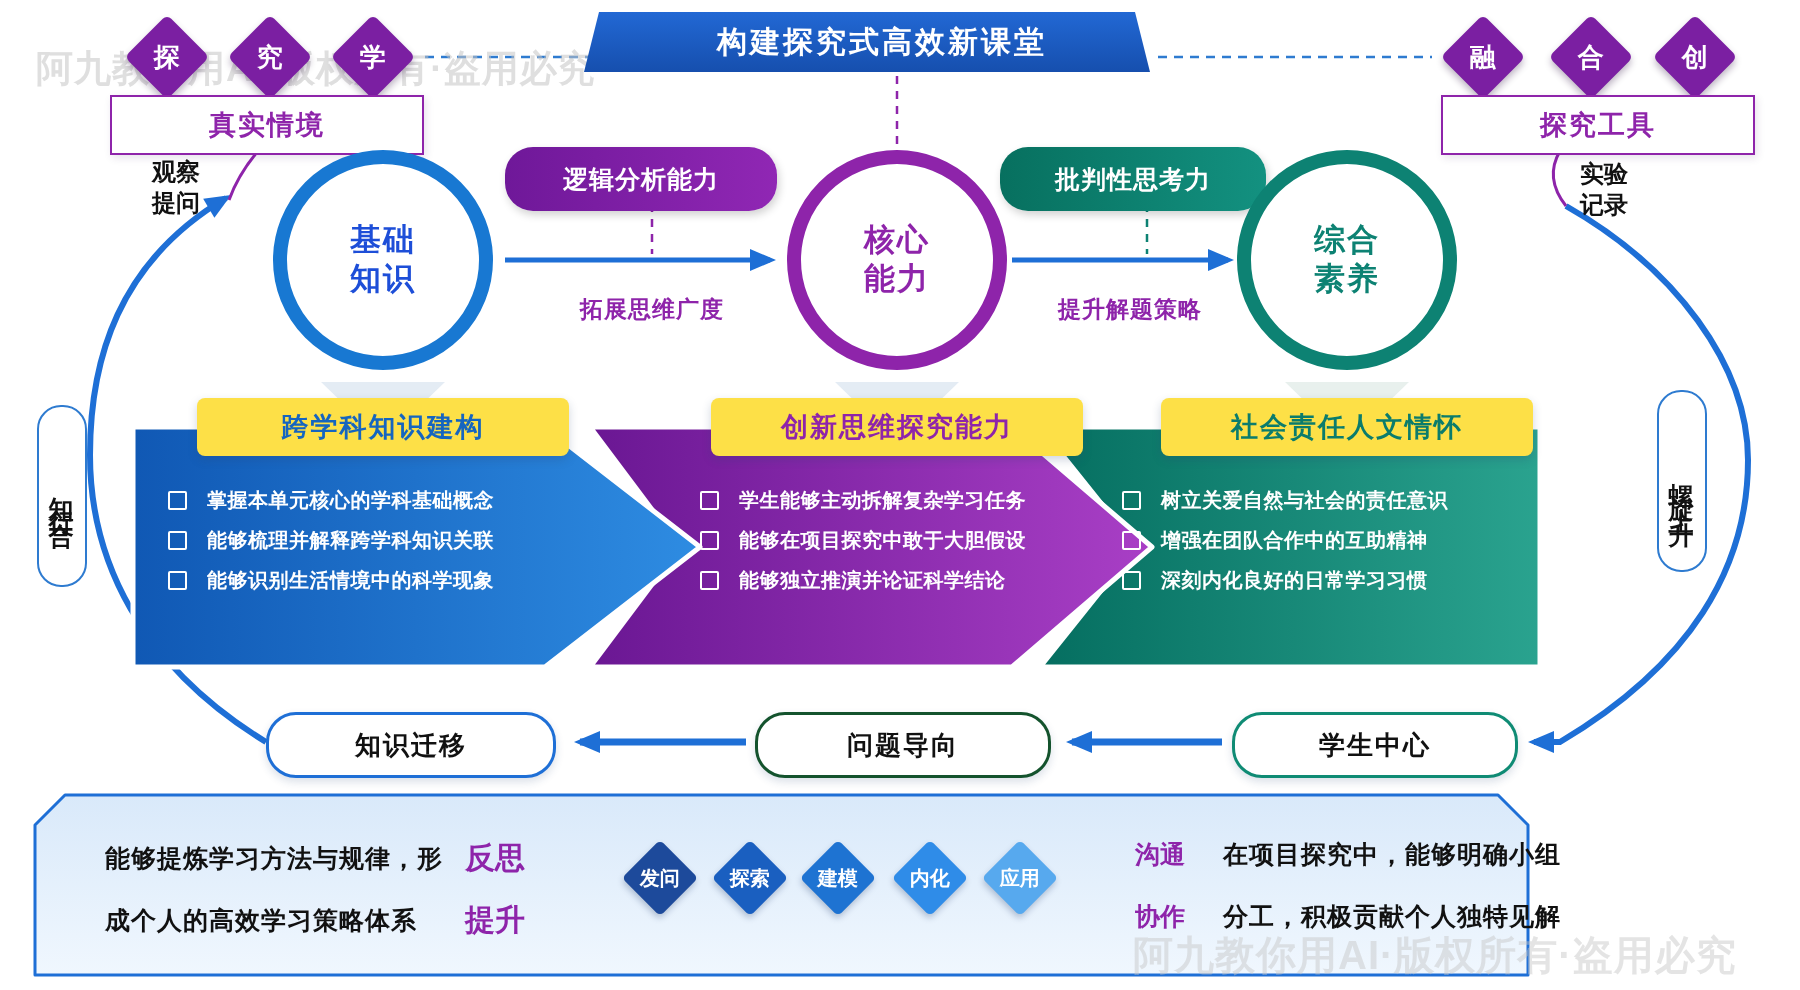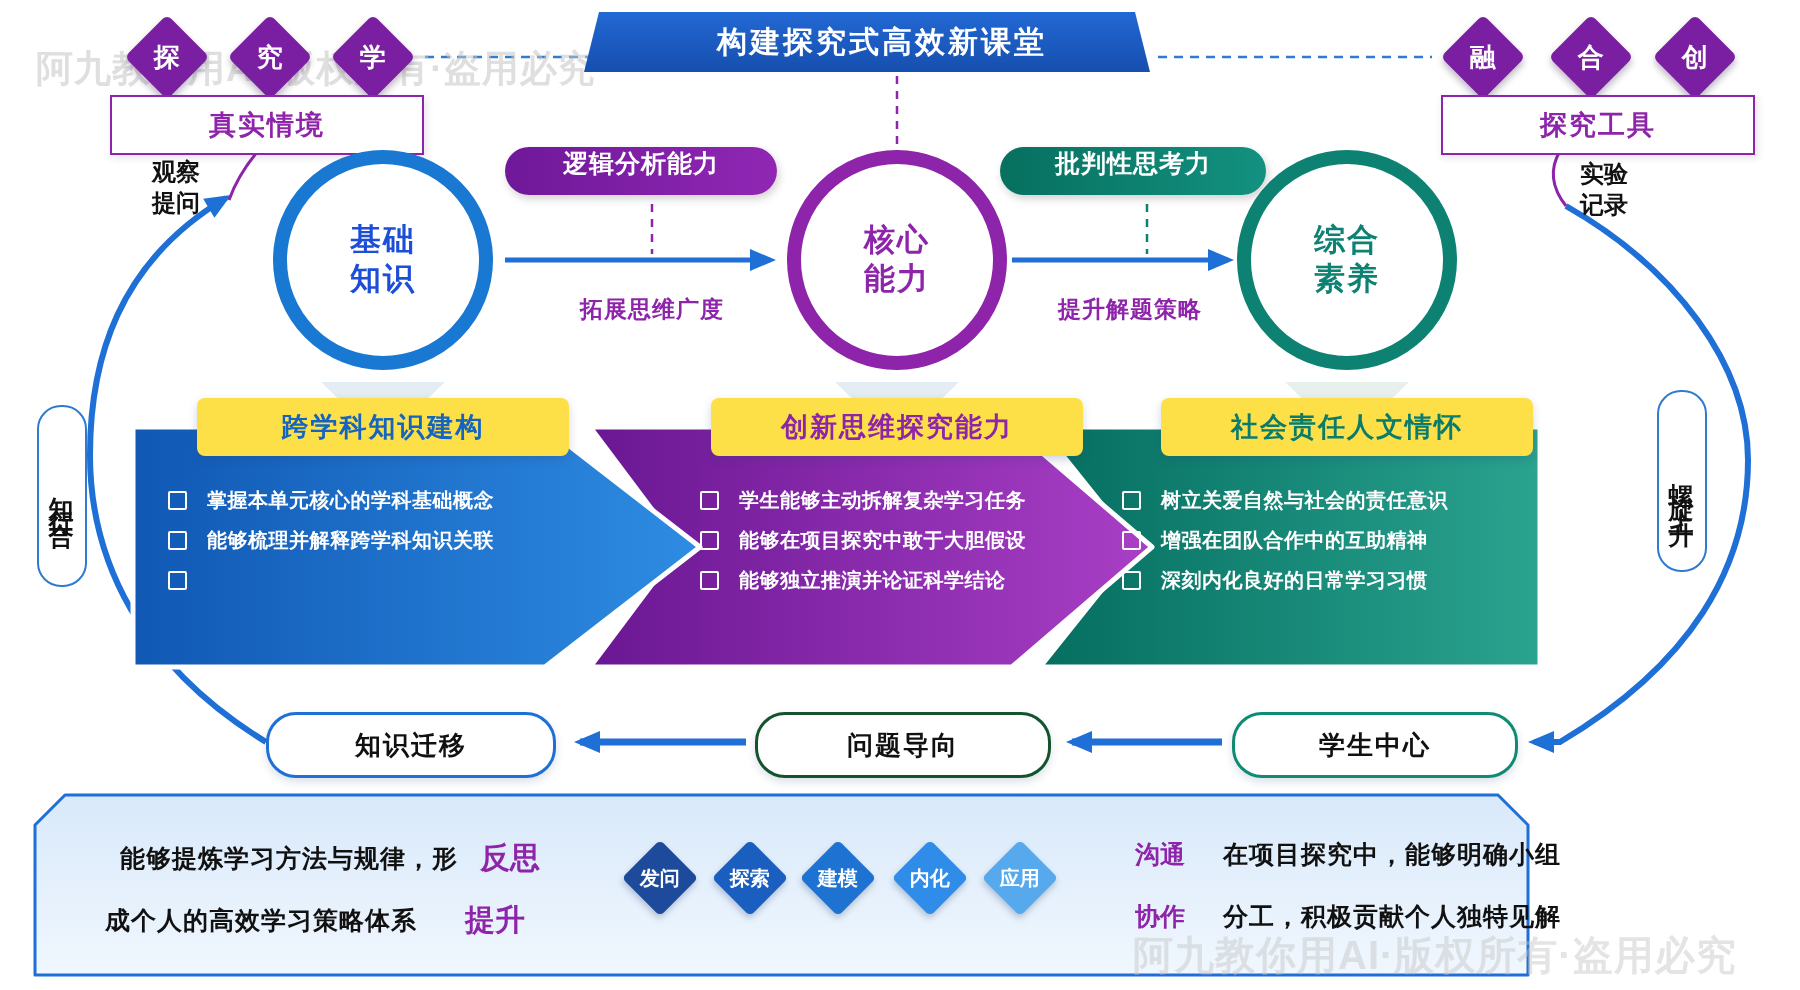--- a/index.html
+++ b/index.html
@@ -29,21 +29,21 @@
 
   .note{color:#111;font-size:24px;font-weight:700;line-height:1.3;white-space:pre-line;z-index:2;}
 
   .bigcircle{width:220px;height:220px;border-radius:50%;background:#fff;box-sizing:border-box;z-index:3;
              display:flex;flex-direction:column;align-items:center;justify-content:center;}
   .bigcircle span{font-size:31px;font-weight:700;letter-spacing:2px;line-height:1.25;}
   .c-blue{border:14px solid #1878d2;}   .c-blue span{color:#1d4ed8;}
   .c-purple{border:14px solid #8e24aa;} .c-purple span{color:#8e24aa;}
   .c-teal{border:14px solid #0d8273;}   .c-teal span{color:#0d8273;}
 
-  .skillpill{height:48px;border-radius:28px;z-index:2;display:flex;align-items:flex-start;justify-content:center;
+  .skillpill{height:64px;border-radius:28px;z-index:2;display:flex;align-items:center;justify-content:center;
              box-shadow:2px 4px 8px rgba(0,0,0,.18);}
   .sp-purple{background:linear-gradient(90deg,#6f1899,#9027b4);}
   .sp-teal{background:linear-gradient(90deg,#07705f,#139180);}
   .skillpill span{color:#fff;font-size:25px;font-weight:700;letter-spacing:1px;}
 
   .arrowlabel{width:220px;text-align:center;color:#8e24aa;font-size:23px;font-weight:700;z-index:2;letter-spacing:1px;}
 
   .vpill{width:46px;background:#fff;border:2.5px solid #2e7bd0;border-radius:24px;z-index:2;
          display:flex;align-items:center;justify-content:center;
          writing-mode:vertical-rl;text-orientation:upright;}
@@ -218,20 +218,21 @@
     <div class="check-row">
       <span class="cbx"></span>
       <span class="txt">掌握本单元核心的学科基础概念</span>
       </div>
     <div class="check-row">
       <span class="cbx"></span>
       <span class="txt">能够梳理并解释跨学科知识关联</span>
       </div>
     <div class="check-row">
       <span class="cbx"></span>
+      <span class="txt">能够识别生活情境中的科学现象</span>
       </div>
   </div>
   <div class="abs checkcol" style="left:700px;top:486px;">
     <div class="check-row">
       <span class="cbx"></span>
       <span class="txt">学生能够主动拆解复杂学习任务</span>
       </div>
     <div class="check-row">
       <span class="cbx"></span>
       <span class="txt">能够在项目探究中敢于大胆假设</span>
@@ -259,21 +260,21 @@
   <div class="abs botpill bp-blue" style="left:266px;top:712px;width:284px;">
     <span>知识迁移</span>
     </div>
   <div class="abs botpill bp-purple" style="left:755px;top:712px;width:290px;">
     <span>问题导向</span>
     </div>
   <div class="abs botpill bp-teal" style="left:1232px;top:712px;width:280px;">
     <span>学生中心</span>
     </div>
 
-  <div class="abs panel-row panel-left-row" style="left:105px;top:838px;margin-left:15px;">
+  <div class="abs panel-row panel-left-row" style="left:105px;top:838px;">
     <span class="black">能够提炼学习方法与规律，形</span>
     <span class="accent">反思</span>
   </div>
   <div class="abs panel-row panel-left-row" style="left:105px;top:900px;">
     <span class="black">成个人的高效学习策略体系</span>
     <span class="accent">提升</span>
   </div>
 
   <div class="abs pdiamond pd-0" style="left:633px;top:851px;">
     <span>发问</span>

